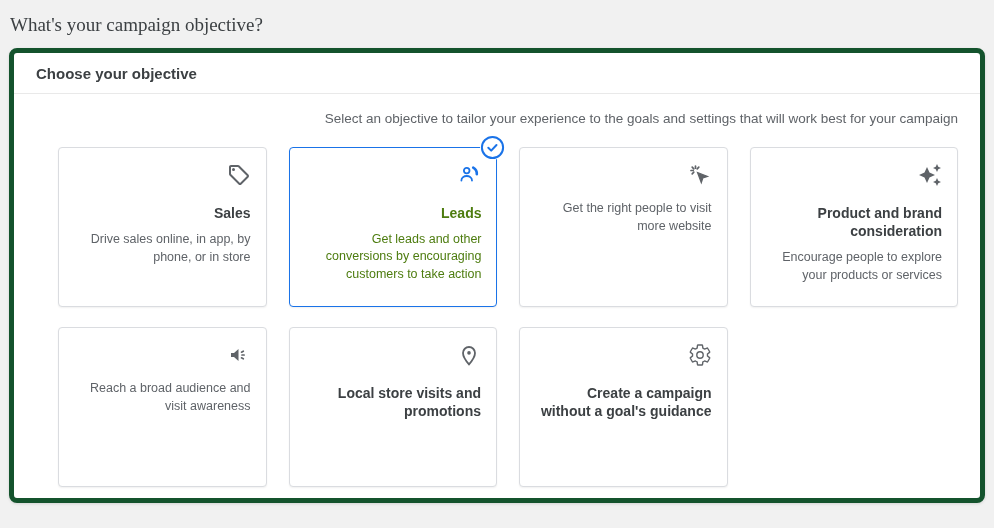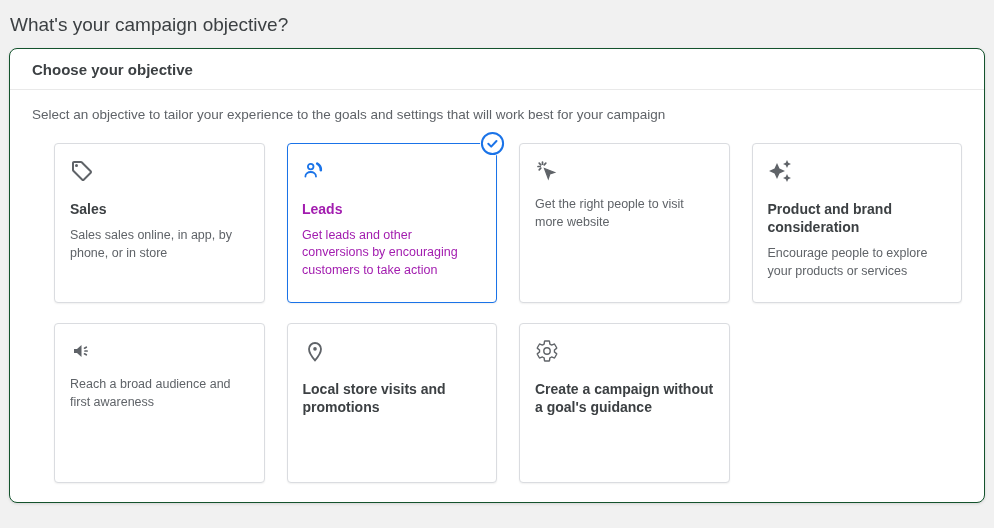--- a/index.html
+++ b/index.html
@@ -8,43 +8,45 @@
     background: #f1f1f1;
     font-family: "Liberation Sans", sans-serif;
     color: #3c4043;
     overflow: hidden;
   }
   .page-title {
     font-size: 19px;
     font-weight: 400;
     color: #3c4043;
     padding: 14px 10px 12px 10px;
+    font-family: Liberation Serif, serif;
   }
   .panel {
     margin: 0 9px;
     background: #ffffff;
-    border: 1px solid #14532d;
+    border: 5px solid #14532d;
     border-radius: 8px;
     box-shadow: 0 1px 3px rgba(0,0,0,0.12);
     height: 455px;
   }
   .panel-header {
     height: 41px;
     display: flex;
     align-items: center;
     padding: 0 22px;
     border-bottom: 1px solid #e9e9e9;
   }
   .panel-header-title {
     font-size: 15px;
     font-weight: 700;
     color: #3c4043;
   }
   .panel-body {
     padding: 17px 22px 0 22px;
+    text-align: right;
   }
   .subtitle {
     font-size: 13.5px;
     color: #5f6368;
     margin-bottom: 21px;
   }
   .grid {
     display: grid;
     grid-template-columns: repeat(4, 1fr);
     column-gap: 22px;
@@ -80,21 +82,21 @@
     margin-top: 13px;
     line-height: 1.3;
   }
   .card-desc {
     font-size: 12.5px;
     color: #5f6368;
     margin-top: 9px;
     line-height: 1.4;
   }
   .card.selected .card-title,
-  .card.selected .card-desc { color: #a21caf; }
+  .card.selected .card-desc { color: #4d7c0f; }
   .check-badge {
     position: absolute;
     top: -13px;
     right: -9px;
     width: 25px;
     height: 25px;
     background: #ffffff;
     border-radius: 50%;
     display: flex;
     align-items: center;
@@ -110,21 +112,21 @@
 <div class="panel">
   <div class="panel-header">
     <span class="panel-header-title">Choose your objective</span>
   </div>
   <div class="panel-body">
     <div class="subtitle">Select an objective to tailor your experience to the goals and settings that will work best for your campaign</div>
     <div class="grid" id="objective-grid">
         <div class="card"><span class="icon"><svg viewBox="0 0 24 24" fill="currentColor">
               <path d="M21.41 11.58l-9-9C12.05 2.22 11.55 2 11 2H4c-1.1 0-2 .9-2 2v7c0 .55.22 1.05.59 1.42l9 9c.36.36.86.58 1.41.58.55 0 1.05-.22 1.41-.59l7-7c.37-.36.59-.86.59-1.41 0-.55-.23-1.06-.59-1.42zM13 20.01L4 11V4h7v-.01l9 9-7 7.02z"></path>
               <circle cx="6.5" cy="6.5" r="1.5"></circle>
-            </svg></span><div class="card-title">Sales</div><div class="card-desc">Sales sales online, in app, by phone, or in store</div></div>
+            </svg></span><div class="card-title">Sales</div><div class="card-desc">Drive sales online, in app, by phone, or in store</div></div>
         <div class="card selected"><span class="icon"><svg viewBox="0 0 24 24" fill="none" stroke="currentColor">
               <circle cx="8.7" cy="7.6" r="2.8" stroke-width="1.8"></circle>
               <path d="M3.4 17.6c0-3 2.6-4.6 5.3-4.6s5.3 1.6 5.3 4.6" stroke-width="1.8" stroke-linecap="round"></path>
               <path d="M15.2 4.6a7 7 0 0 1 3.6 6.6" stroke-width="2.6" stroke-linecap="round"></path>
             </svg></span><div class="card-title">Leads</div><div class="card-desc">Get leads and other conversions by encouraging customers to take action</div><span class="check-badge">
             <svg viewBox="0 0 25 25" fill="none">
               <circle cx="12.5" cy="12.5" r="10.6" fill="#ffffff" stroke="#1a73e8" stroke-width="2"></circle>
               <path d="M8.3 12.7l2.9 2.9 5.3-5.6" stroke="#1a73e8" stroke-width="2" stroke-linecap="round" stroke-linejoin="round" fill="none"></path>
             </svg>
           </span></div>
@@ -137,21 +139,21 @@
               <path d="M9.5 9.5l10 3.9-4.6 1.5-1.6 4.7z" fill="currentColor" stroke-width="1.2"></path>
             </svg></span><div class="card-desc">Get the right people to visit more website</div></div>
         <div class="card"><span class="icon"><svg viewBox="0 0 24 24" fill="currentColor">
               <path d="M19 9l1.25-2.75L23 5l-2.75-1.25L19 1l-1.25 2.75L15 5l2.75 1.25L19 9zm-7.5.5L9 4 6.5 9.5 1 12l5.5 2.5L9 20l2.5-5.5L17 12l-5.5-2.5zM19 15l-1.25 2.75L15 19l2.75 1.25L19 23l1.25-2.75L23 19l-2.75-1.25L19 15z"></path>
             </svg></span><div class="card-title">Product and brand consideration</div><div class="card-desc">Encourage people to explore your products or services</div></div>
         <div class="card"><span class="icon"><svg viewBox="0 0 24 24" fill="none" stroke="currentColor">
               <path d="M4 10v4h3l4.5 4V6L7 10H4z" fill="currentColor" stroke="none"></path>
               <path d="M14.5 9.2l1.8-1" stroke-width="1.7" stroke-linecap="round"></path>
               <path d="M15 12h2.1" stroke-width="1.7" stroke-linecap="round"></path>
               <path d="M14.5 14.8l1.8 1" stroke-width="1.7" stroke-linecap="round"></path>
-            </svg></span><div class="card-desc">Reach a broad audience and first awareness</div></div>
+            </svg></span><div class="card-desc">Reach a broad audience and visit awareness</div></div>
         <div class="card"><span class="icon"><svg viewBox="0 0 24 24" fill="none" stroke="currentColor">
               <path d="M12 21.3S6 14.6 6 10a6 6 0 1 1 12 0c0 4.6-6 11.3-6 11.3z" stroke-width="1.8"></path>
               <circle cx="12" cy="9.9" r="1.8" fill="currentColor" stroke="none"></circle>
             </svg></span><div class="card-title">Local store visits and promotions</div></div>
         <div class="card"><span class="icon"><svg viewBox="0 0 24 24" fill="none" stroke="currentColor" stroke-width="1.4" stroke-linejoin="round">
               <path d="M19.43 12.98c.04-.32.07-.64.07-.98s-.03-.66-.07-.98l2.11-1.65c.19-.15.24-.42.12-.64l-2-3.46c-.12-.22-.39-.3-.61-.22l-2.49 1c-.52-.4-1.08-.73-1.69-.98l-.38-2.65C14.46 2.18 14.25 2 14 2h-4c-.25 0-.46.18-.49.42l-.38 2.65c-.61.25-1.17.59-1.69.98l-2.49-1c-.23-.09-.49 0-.61.22l-2 3.46c-.13.22-.07.49.12.64l2.11 1.65c-.04.32-.07.65-.07.98s.03.66.07.98l-2.11 1.65c-.19.15-.24.42-.12.64l2 3.46c.12.22.39.3.61.22l2.49-1c.52.4 1.08.73 1.69.98l.38 2.65c.03.24.24.42.49.42h4c.25 0 .46-.18.49-.42l.38-2.65c.61-.25 1.17-.59 1.69-.98l2.49 1c.23.09.49 0 .61-.22l2-3.46c.12-.22.07-.49-.12-.64l-2.11-1.65z"></path>
               <circle cx="12" cy="12" r="3.2"></circle>
             </svg></span><div class="card-title">Create a campaign without a goal's guidance</div></div>
       </div>
   </div>

